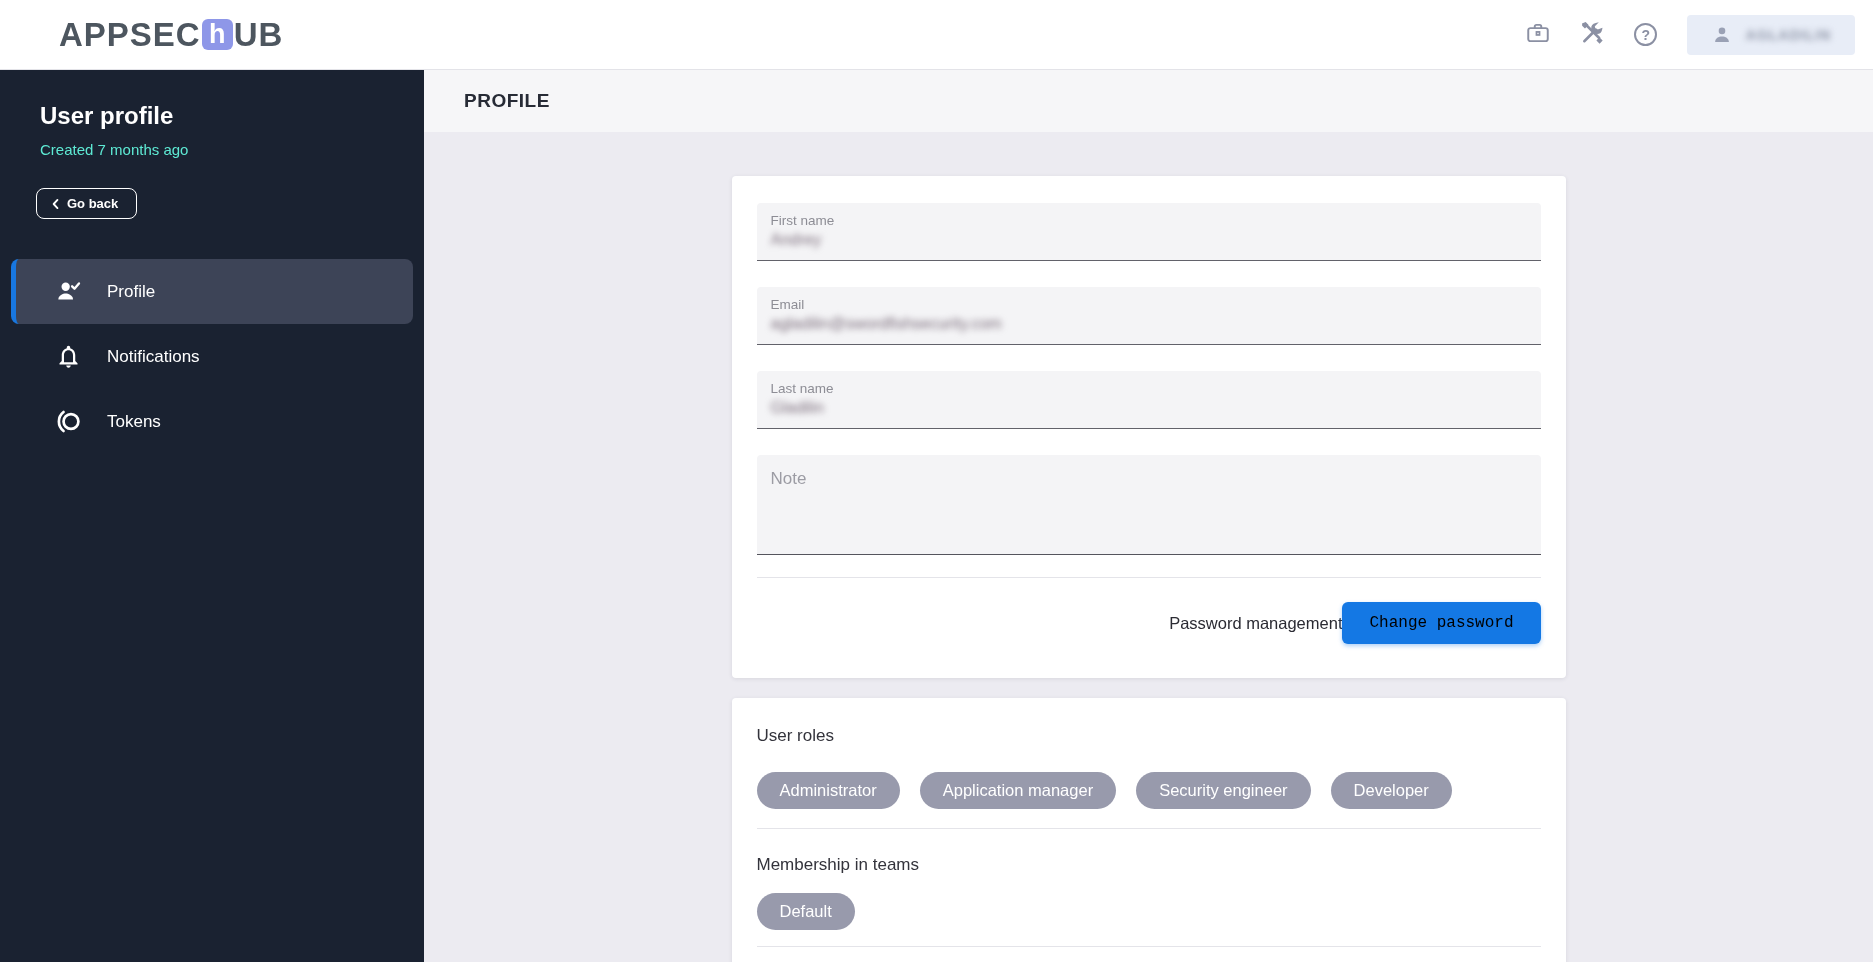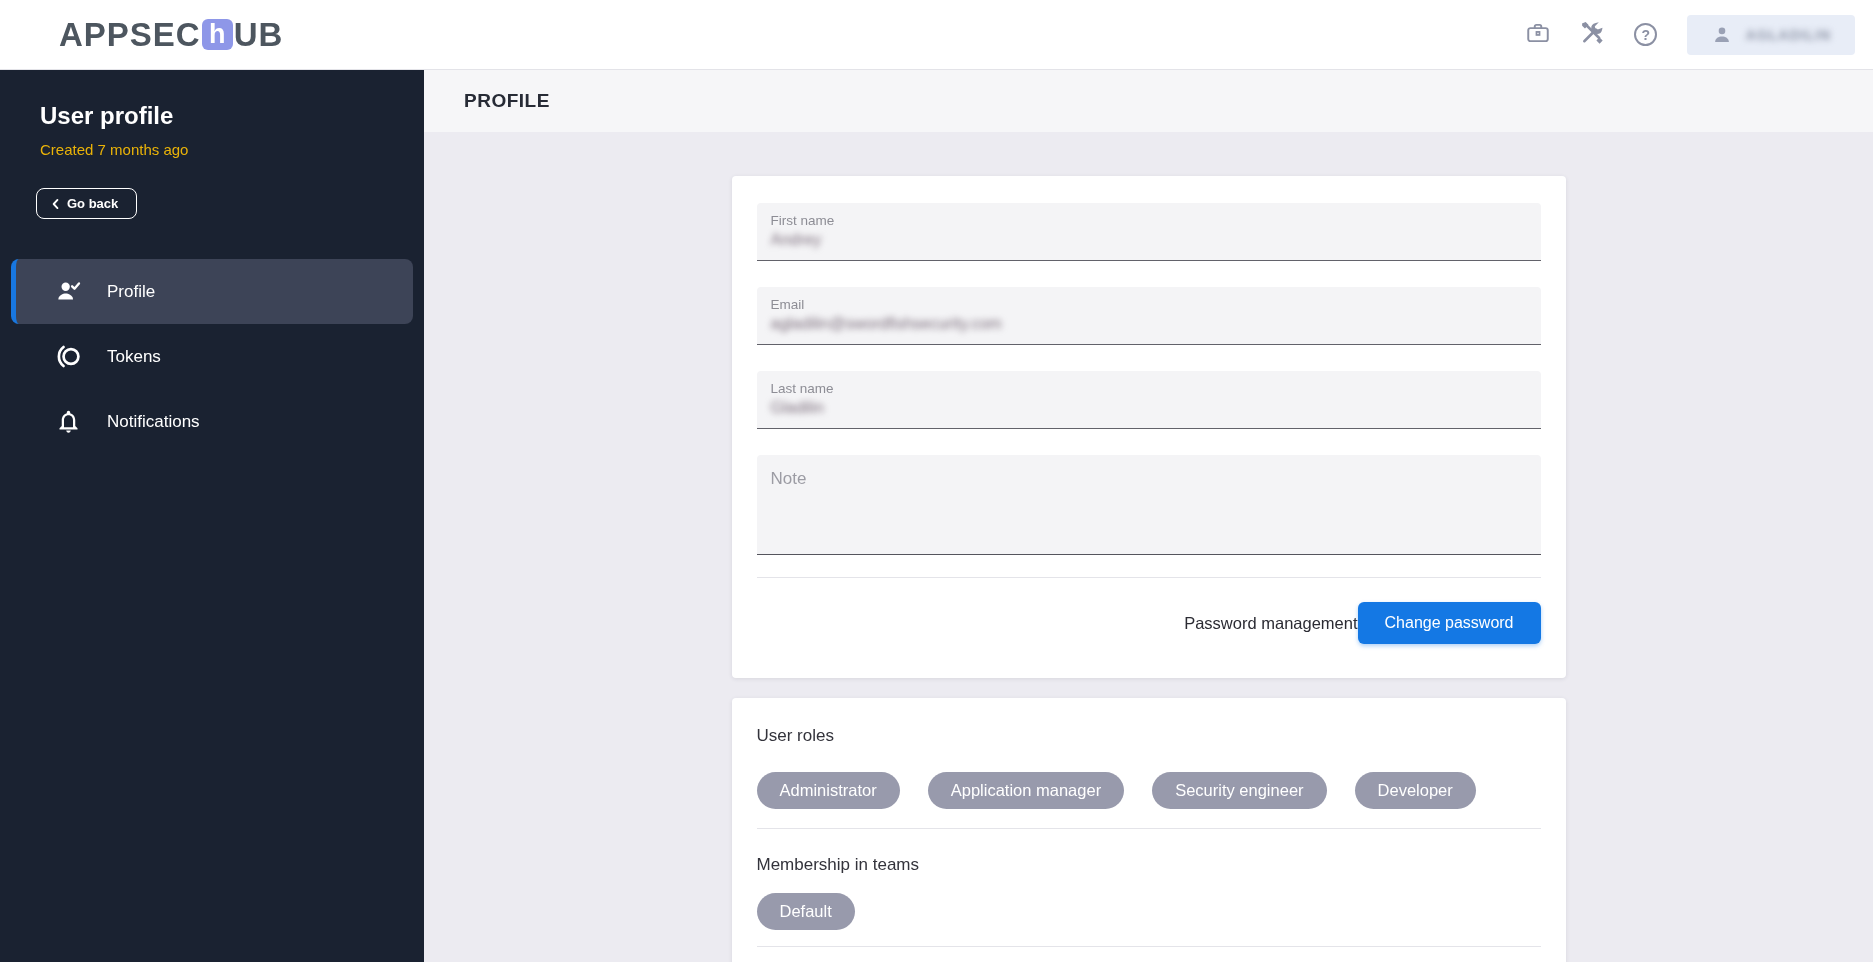--- a/index.html
+++ b/index.html
@@ -16,21 +16,21 @@
   .help-circle { width:23px; height:23px; border:2px solid #8b90a3; border-radius:50%; display:flex; align-items:center; justify-content:center; font-size:14px; font-weight:700; color:#8b90a3; }
   .user-btn { height:40px; margin-left:8px; background:#e8edf7; border:none; border-radius:4px; display:flex; align-items:center; gap:13px; padding:0 24px; cursor:pointer; }
   .user-name { font-size:14px; font-weight:700; letter-spacing:1px; color:#8f96a8; filter:blur(3px); }
 
   
   .body-row { flex:1; display:flex; min-height:0; }
 
   
   .sidebar { width:424px; flex-shrink:0; background:#1a2231; color:#ffffff; padding-top:32px; }
   .sb-title { margin-left:40px; font-size:24px; font-weight:700; }
-  .sb-sub { margin:11px 0 0 40px; font-size:15px; color:#eab308; }
+  .sb-sub { margin:11px 0 0 40px; font-size:15px; color:#5eead4; }
   .back-btn { margin:30px 0 0 36px; display:inline-flex; align-items:center; gap:4px; background:transparent; border:1.5px solid #ffffff; border-radius:8px; padding:7px 18px 7px 12px; color:#ffffff; font-size:13px; font-weight:700; font-family:inherit; cursor:pointer; }
   .sb-nav { margin-top:40px; }
   .nav-item { height:65px; display:flex; align-items:center; gap:25px; padding-left:55px; font-size:17px; font-weight:500; color:#ffffff; cursor:pointer; }
   .nav-item.active { margin:0 11px; border-radius:8px; background:#3d4457; border-left:5px solid #1877e0; padding-left:39px; }
   .nav-icon { width:27px; height:27px; flex-shrink:0; }
 
   
   .main { flex:1; display:flex; flex-direction:column; min-width:0; }
   .page-bar { height:62px; flex-shrink:0; background:#f6f6f8; display:flex; align-items:center; padding-left:40px; font-size:19px; font-weight:600; letter-spacing:0.5px; color:#272b36; }
   .content { flex:1; background:#ecebf1; overflow:hidden; display:flex; flex-direction:column; align-items:center; }
@@ -39,25 +39,25 @@
   .card-roles { margin-top:20px; padding:28px 25px 40px; }
 
   .field { background:#f4f4f6; border-bottom:1.5px solid #62626a; border-radius:4px 4px 0 0; padding:10px 14px 11px; margin-bottom:26px; cursor:text; }
   .field-label { display:block; font-size:13.5px; color:#8d8d95; margin-bottom:3px; }
   .field-input { display:block; width:100%; border:none; background:transparent; outline:none; font-family:inherit; font-size:16px; color:#7d6f7d; filter:blur(3px); }
   .note-area { display:block; width:100%; height:100px; background:#f4f4f6; border:none; border-bottom:1.5px solid #55555d; border-radius:4px 4px 0 0; padding:14px; font-family:inherit; font-size:17px; color:#333333; outline:none; resize:none; }
   .note-area::placeholder { color:#9c9ca4; }
   .divider { border:none; border-top:1px solid #e4e4e9; margin-top:22px; }
   .pw-row { display:flex; justify-content:flex-end; align-items:center; margin-top:24px; }
   .pw-label { font-size:16.5px; color:#2b2b33; }
-  .btn-primary { background:#1478e4; color:#ffffff; border:none; border-radius:6px; padding:12px 27px; font-size:16px; font-family:Liberation Sans, sans-serif; cursor:pointer; box-shadow:0 2px 4px rgba(20,120,228,0.35); }
+  .btn-primary { background:#1478e4; color:#000000; border:none; border-radius:6px; padding:12px 27px; font-size:16px; font-family:Liberation Mono, monospace; cursor:pointer; box-shadow:0 2px 4px rgba(20,120,228,0.35); }
 
   .sec-title { font-size:17px; color:#33333b; }
   .sec-title.teams { margin-top:26px; }
-  .chips { display:flex; gap:28px; margin-top:26px; }
+  .chips { display:flex; gap:20px; margin-top:26px; }
   .chips.teams-chips { margin-top:18px; }
   .chip { background:#989aac; color:#ffffff; font-size:16.5px; padding:9px 23px; border-radius:19px; white-space:nowrap; }
   .roles-divider { border:none; border-top:1px solid #e4e4e9; margin-top:19px; }
   .teams-divider { border:none; border-top:1px solid #e4e4e9; margin-top:16px; }
 </style>
 </head>
 <body>
 
 <div class="app">
 
@@ -128,36 +128,36 @@
               <circle cx="9.5" cy="7.8" r="3.7" fill="#ffffff"></circle>
               <path d="M3 18.8 c0 -3.4 4.2 -5 6.5 -5 s6.5 1.6 6.5 5 v0.2 H3 z" fill="#ffffff"></path>
               <polyline points="15.2 7.4 17.3 9.5 21.3 4.9" fill="none" stroke="#ffffff" stroke-width="2.1" stroke-linecap="round" stroke-linejoin="round"></polyline>
             </svg>
           </span>
           <span>Profile</span>
         </div>
 
         <div class="nav-item">
           <span class="nav-icon">
+            <svg width="27" height="27" viewBox="0 0 24 24" fill="#ffffff">
+              <path d="M12 22c1.1 0 2-.9 2-2h-4c0 1.1.89 2 2 2zm6-6v-5c0-3.07-1.64-5.64-4.5-6.32V4c0-.83-.67-1.5-1.5-1.5s-1.5.67-1.5 1.5v.68C7.63 5.36 6 7.92 6 11v5l-2 2v1h16v-1l-2-2zm-2 1H8v-6c0-2.48 1.51-4.5 4-4.5s4 2.02 4 4.5v6z"></path>
+            </svg>
+          </span>
+          <span>Notifications</span>
+        </div>
+
+        <div class="nav-item">
+          <span class="nav-icon">
             <svg width="27" height="27" viewBox="0 0 24 24" fill="none" stroke="#ffffff">
               <circle cx="14.2" cy="12" r="6.6" stroke-width="2.4"></circle>
               <path d="M7.6 3.6 a10.6 10.6 0 0 0 0 16.8" stroke-width="2.4" stroke-linecap="round"></path>
             </svg>
           </span>
           <span>Tokens</span>
         </div>
-
-        <div class="nav-item">
-          <span class="nav-icon">
-            <svg width="27" height="27" viewBox="0 0 24 24" fill="#ffffff">
-              <path d="M12 22c1.1 0 2-.9 2-2h-4c0 1.1.89 2 2 2zm6-6v-5c0-3.07-1.64-5.64-4.5-6.32V4c0-.83-.67-1.5-1.5-1.5s-1.5.67-1.5 1.5v.68C7.63 5.36 6 7.92 6 11v5l-2 2v1h16v-1l-2-2zm-2 1H8v-6c0-2.48 1.51-4.5 4-4.5s4 2.02 4 4.5v6z"></path>
-            </svg>
-          </span>
-          <span>Notifications</span>
-        </div>
       </nav>
     </aside>
 
     <main class="main">
       <div class="page-bar">
         <span>PROFILE</span>
       </div>
 
       <div class="content">
 

